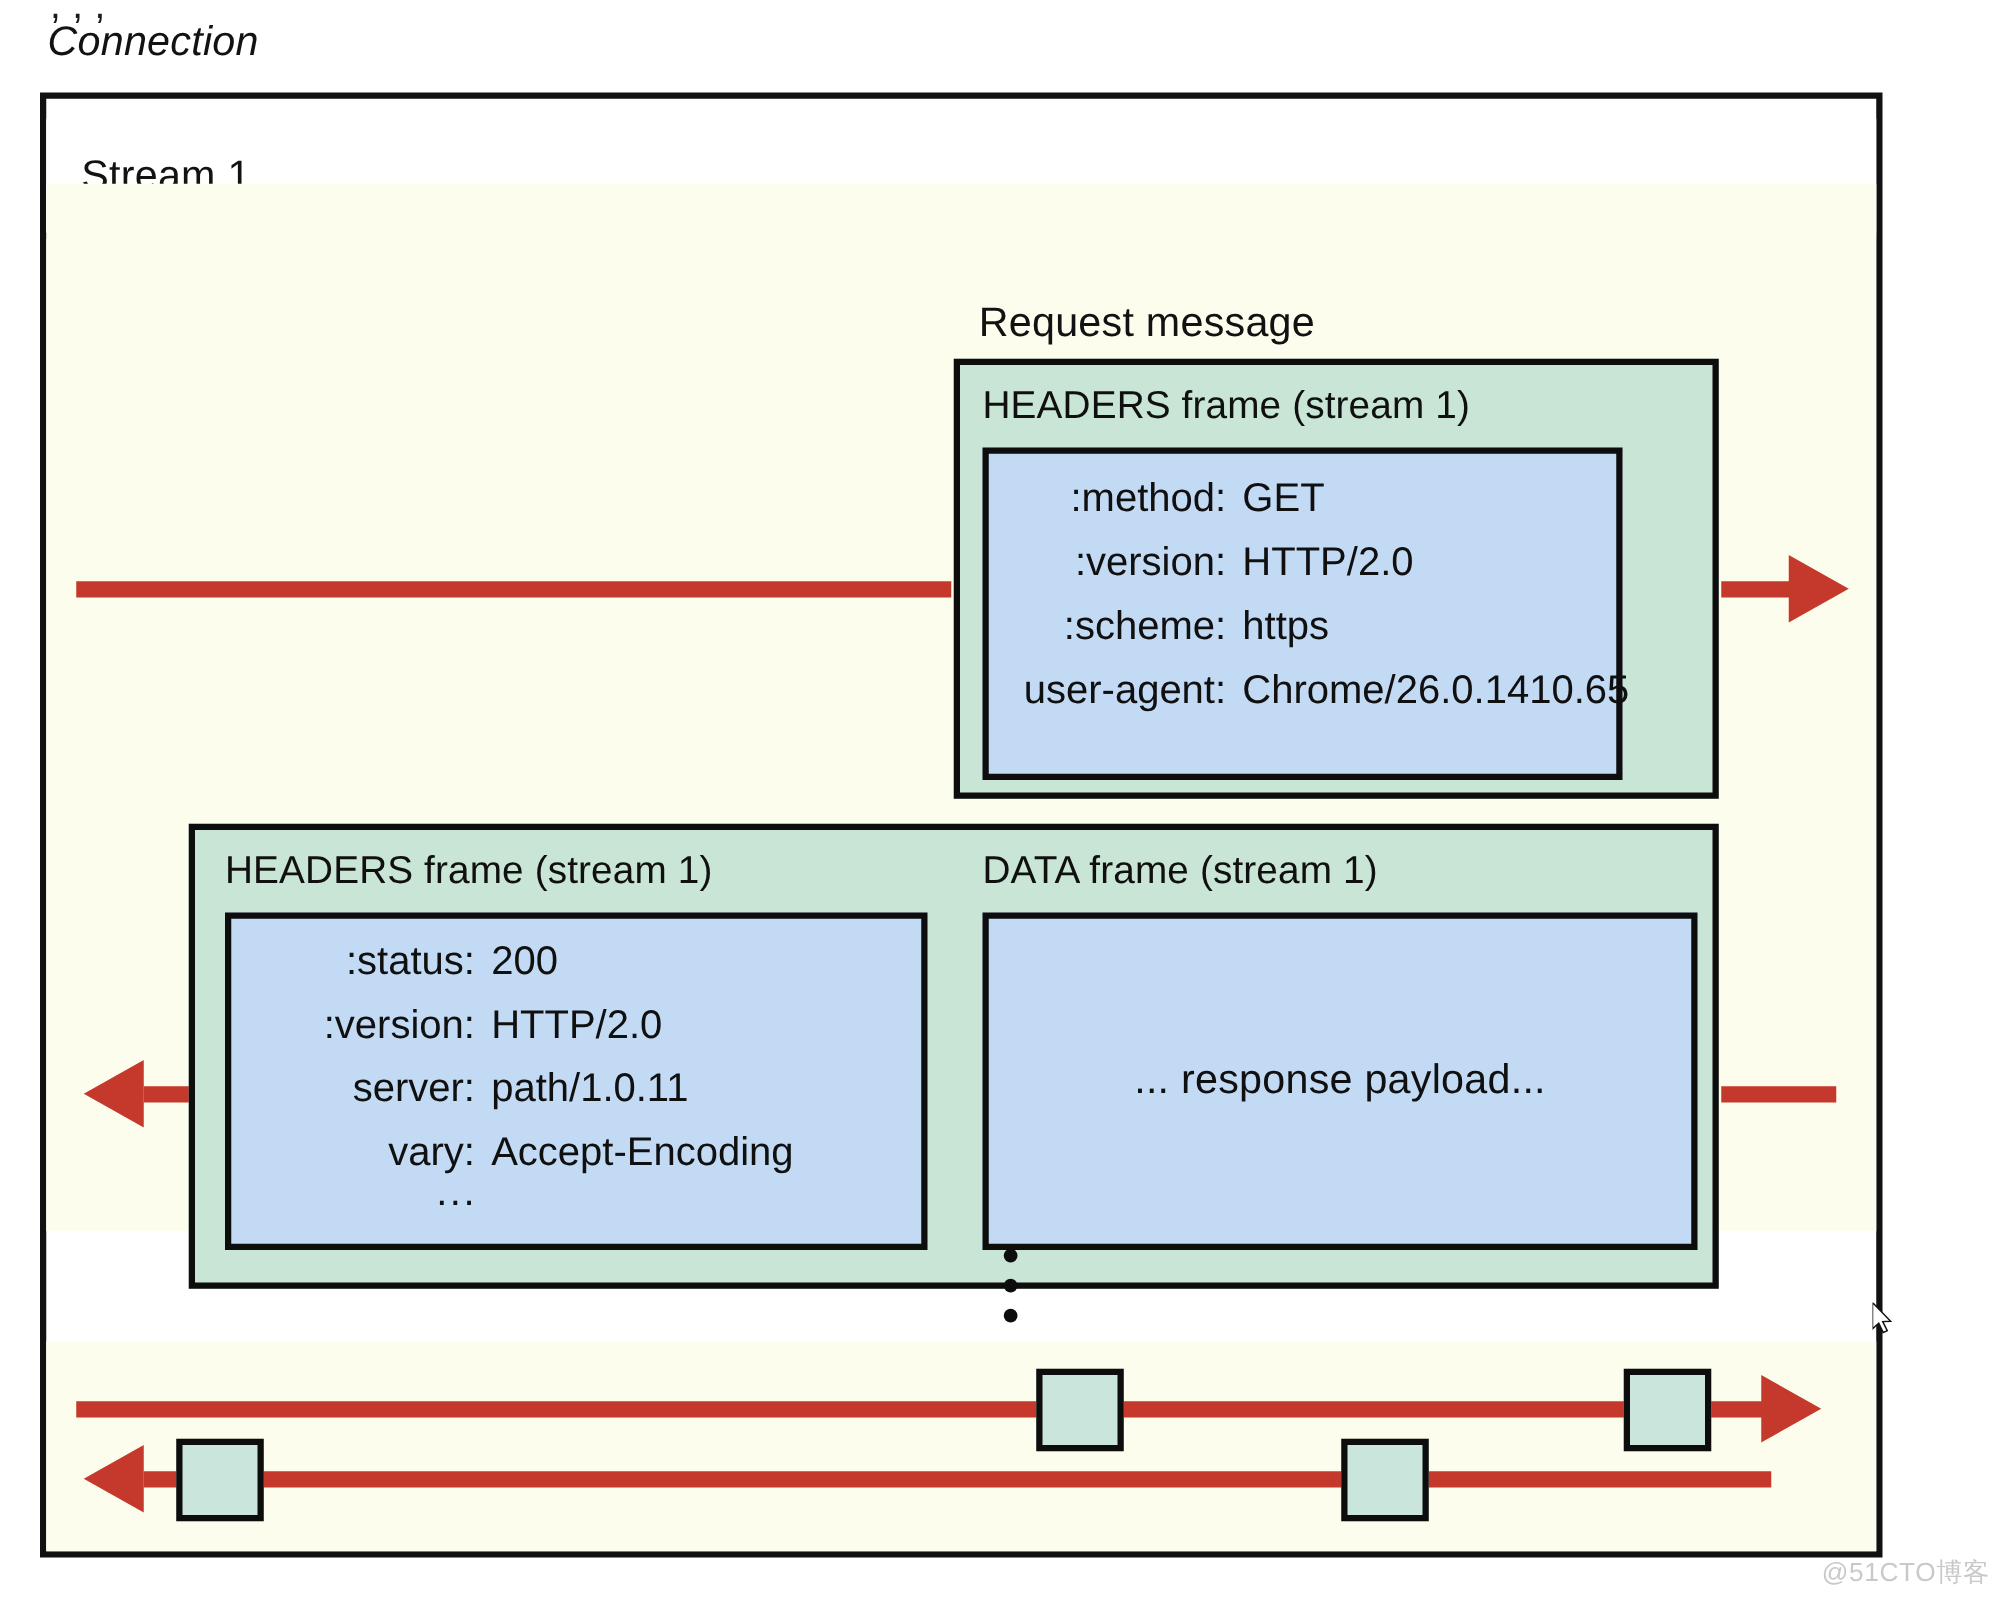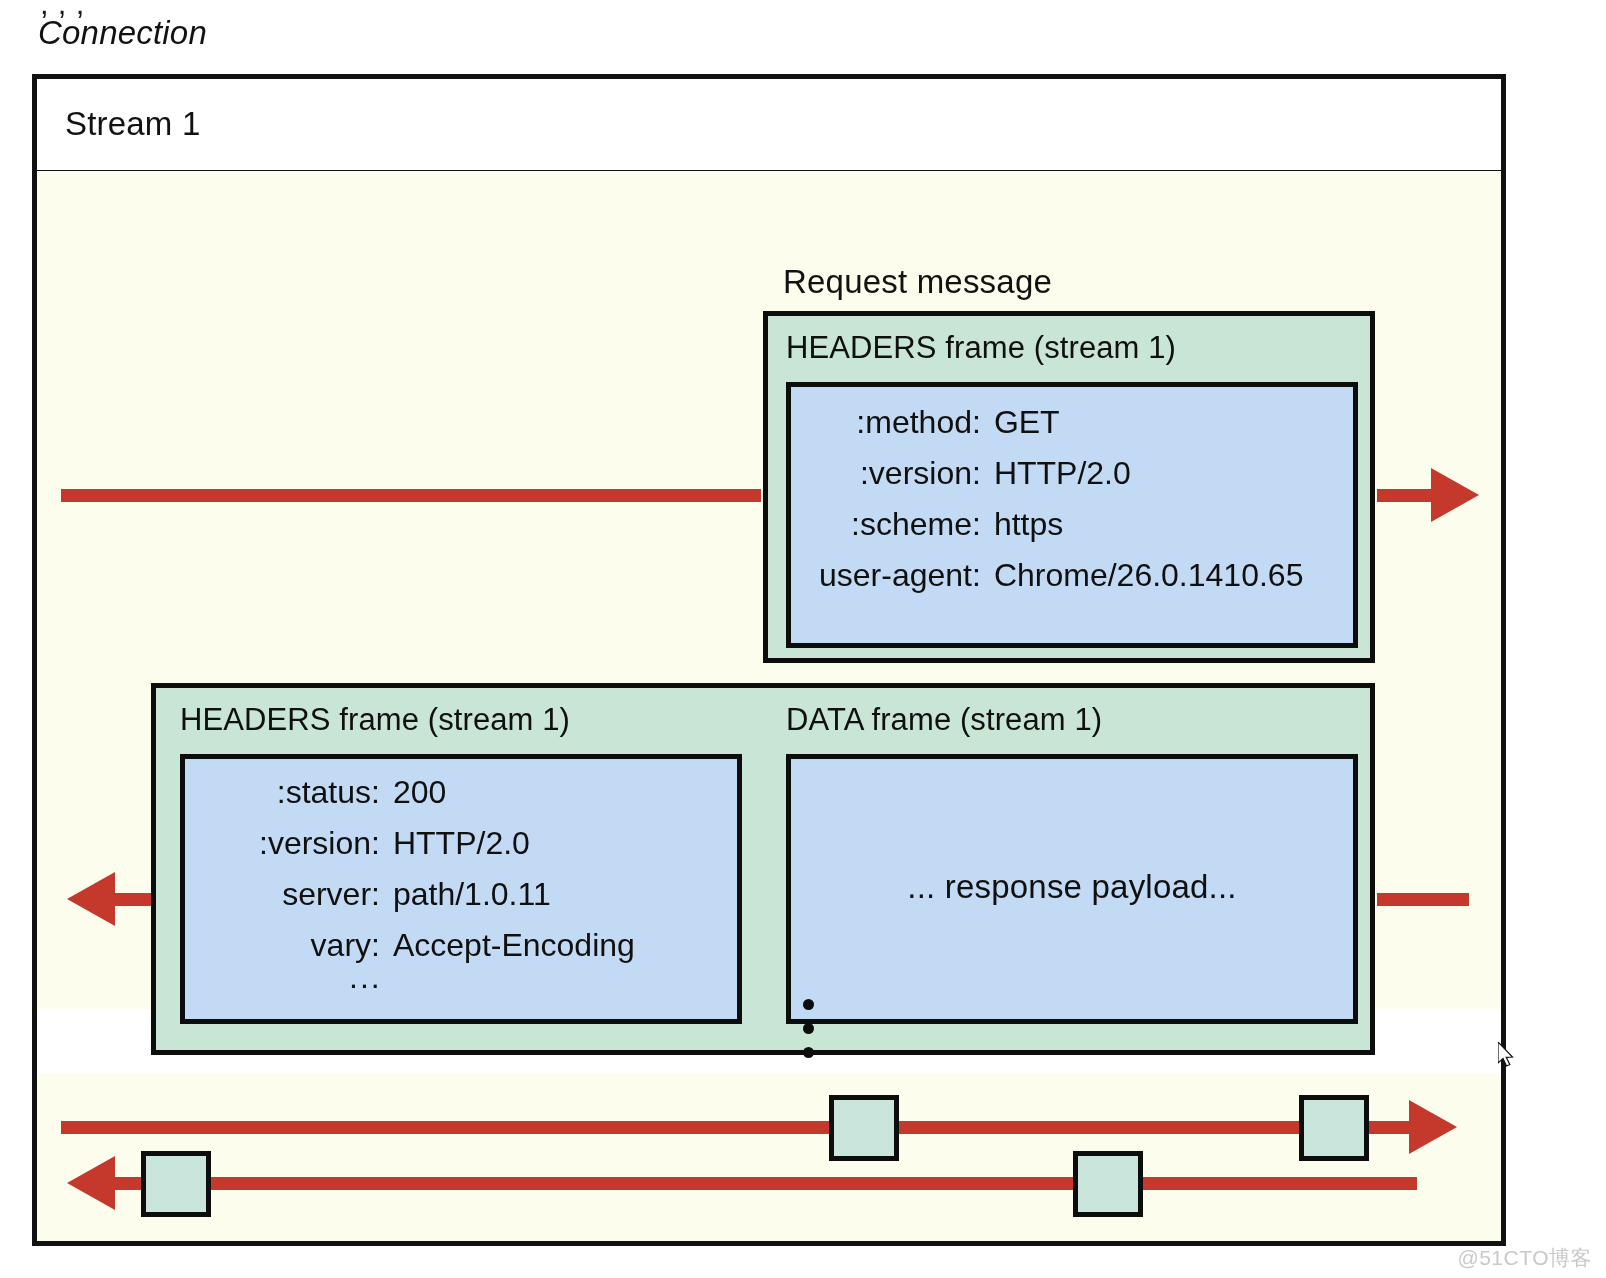--- a/index.html
+++ b/index.html
@@ -62,31 +62,31 @@
   }
   .stream-header .label {
     position: absolute;
     left: 28px;
     top: 50%;
     transform: translateY(-52%);
     font-size: 33px;
     color: #121212;
     letter-spacing: 0.2px;
   }
-  #stream1-header { top: 0; height: 96px; }
+  #stream1-header { top: 16px; height: 96px; }
   #streamN-header { top: 914px; height: 80px; border-top: 5px solid #111111; }
 
   
   .stream-body {
     position: absolute;
     left: 0;
     width: 100%;
     background: #fdfdee;
   }
-  #stream1-body { top: 92px; height: 838px; }
+  #stream1-body { top: 68px; height: 838px; }
   #streamN-body { top: 994px; height: 168px; }
 
   
   .vdots {
     position: absolute;
     left: 762px;
     top: 920px;
     width: 18px;
     display: flex;
     flex-direction: column;
@@ -243,21 +243,21 @@
     <div class="arrow-line" style="left:1340px; top:722px; width:92px;"></div>
 
     <div class="arrow-line" style="left:78px; top:722px; width:72px;"></div>
     <div class="arrow-head left" style="left:30px; top:701px;"></div>
 
     <div class="msg-caption" style="left:746px; top:92px;">Request message</div>
 
     <div class="frame-group" style="left:726px; top:140px; width:612px; height:352px;">
       <div class="frame-title" style="left:18px; top:14px;">HEADERS frame (stream 1)</div>
 
-      <div class="payload-box" style="left:18px; top:66px; width:572px; height:266px;">
+      <div class="payload-box" style="left:18px; top:66px; width:512px; height:266px;">
         <table class="kv-table" style="left:28px; top:10px;">
           <tbody>
             <tr>
               <td class="k">:method:</td>
               <td class="v">GET</td>
             </tr>
             <tr>
               <td class="k">:version:</td>
               <td class="v">HTTP/2.0</td>
             </tr>

